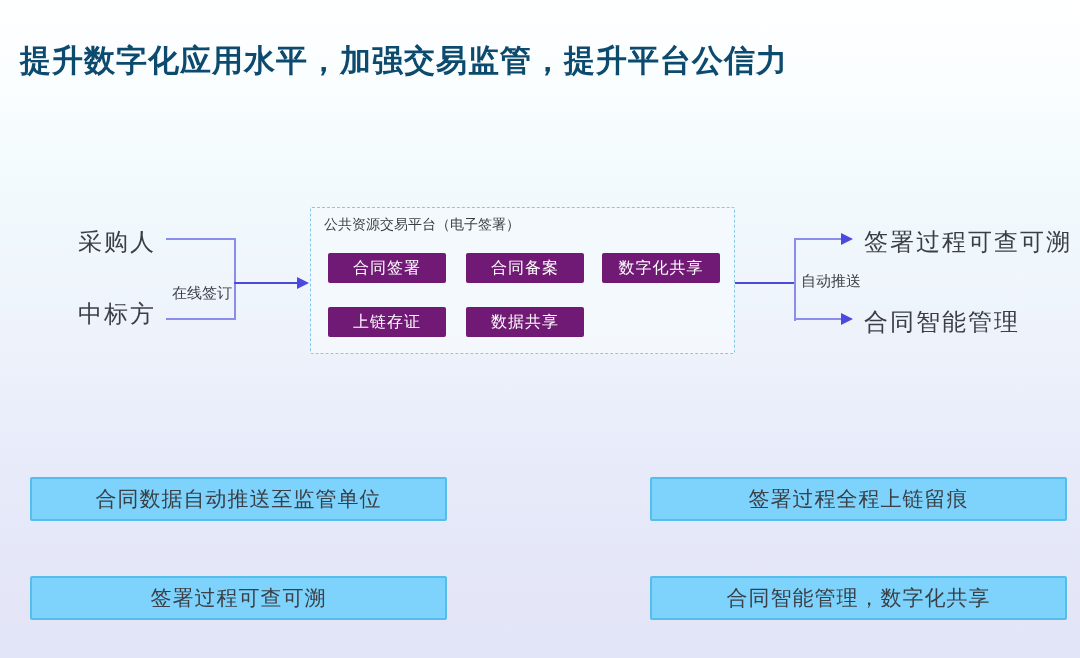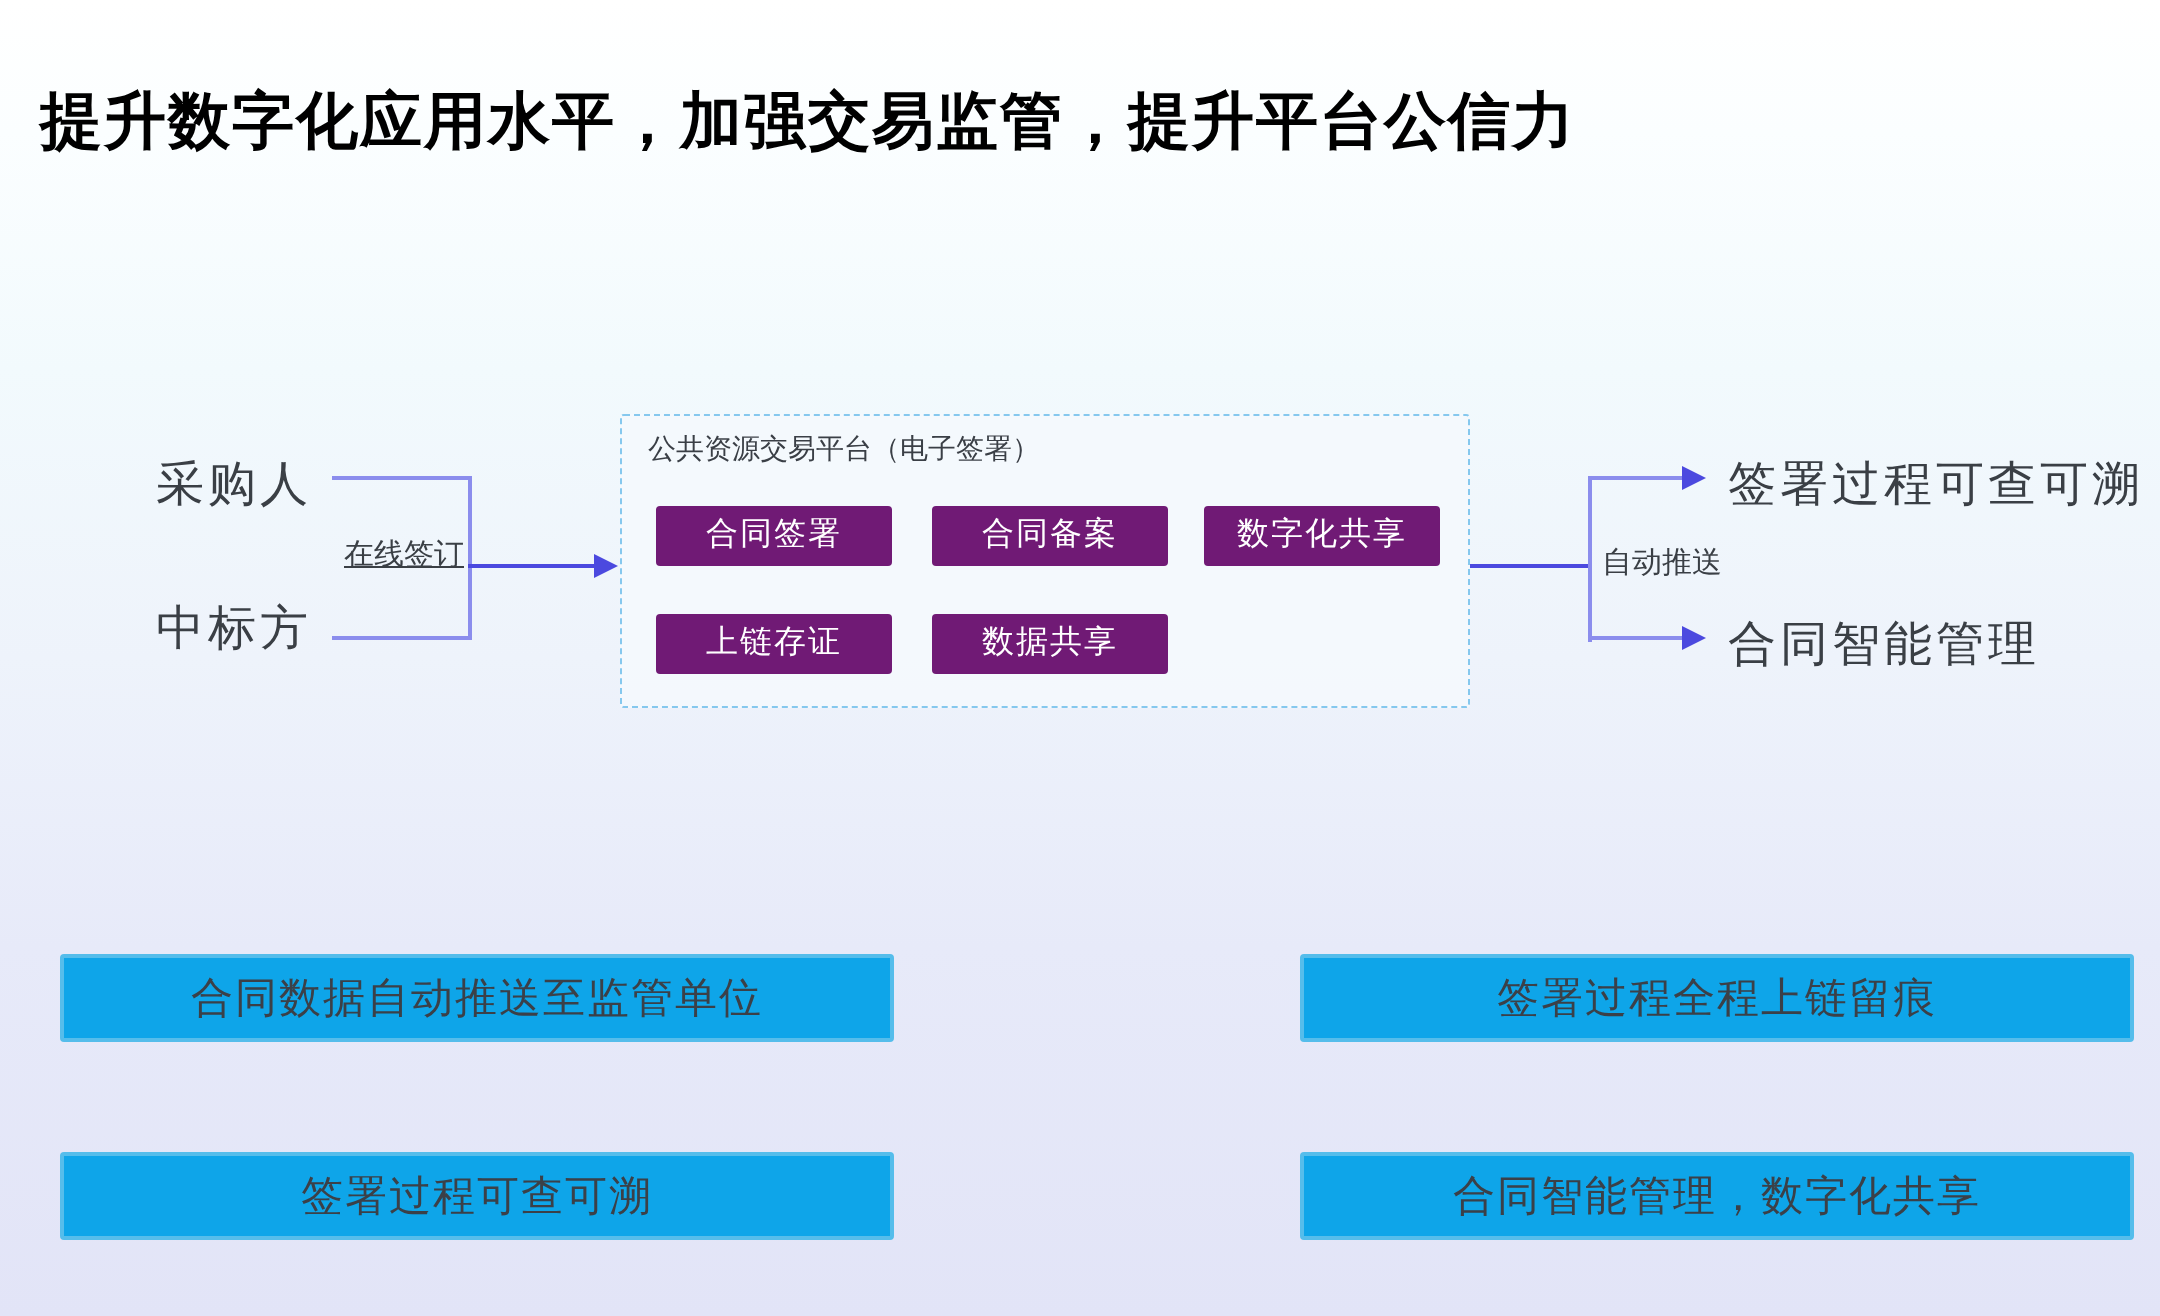--- a/index.html
+++ b/index.html
@@ -8,21 +8,21 @@
     font-family: "Liberation Sans", "DejaVu Sans", sans-serif;
     position: relative;
     background: linear-gradient(180deg,
       #ffffff 0%, #fbfeff 10%, #f2fafd 28%,
       #eef3fb 50%, #e7eaf9 72%, #e2e4f7 100%);
   }
   .canvas { position: absolute; inset: 0; }
 
   .slide-title {
     position: absolute; left: 20px; top: 40px;
-    font-size: 31px; font-weight: 700; color: #000000;
+    font-size: 31px; font-weight: 700; color: #0c4a6e;
     letter-spacing: 1px; white-space: nowrap;
   }
 
   .node-label {
     position: absolute; font-size: 24px; color: #3a3f45;
     letter-spacing: 2px; white-space: nowrap;
   }
 
   .small-label {
     position: absolute; font-size: 15px; color: #3a3f45;
@@ -61,21 +61,21 @@
     font-family: "Liberation Sans", "DejaVu Sans", sans-serif;
   }
   .pb-1 { left: 17px;  top: 45px; }
   .pb-2 { left: 155px; top: 45px; }
   .pb-3 { left: 291px; top: 45px; }
   .pb-4 { left: 17px;  top: 99px; }
   .pb-5 { left: 155px; top: 99px; }
 
   .benefit-box {
     position: absolute; width: 417px; height: 44px;
-    background: #0ea5e9; border: 2px solid #55bdeb; border-radius: 2px;
+    background: #7dd3fc; border: 2px solid #55bdeb; border-radius: 2px;
     display: flex; align-items: center; justify-content: center;
     font-size: 21px; color: #3b4048; letter-spacing: 1px;
     white-space: nowrap;
   }
   .bb-1 { left: 30px;  top: 477px; }
   .bb-2 { left: 650px; top: 477px; }
   .bb-3 { left: 30px;  top: 576px; }
   .bb-4 { left: 650px; top: 576px; }
 </style>
 </head>
@@ -85,21 +85,21 @@
 
   <h1 class="slide-title">提升数字化应用水平，加强交易监管，提升平台公信力</h1>
 
   <div class="node-label" style="left:78px; top:226px;">采购人</div>
   <div class="node-label" style="left:78px; top:298px;text-align:right;">中标方</div>
 
   <div class="hline line-soft" style="left:166px; top:238px; width:68px;"></div>
   <div class="hline line-soft" style="left:166px; top:318px; width:68px;"></div>
   <div class="vline line-soft" style="left:234px; top:238px; height:82px;"></div>
 
-  <div class="small-label" style="left:172px; top:268px;text-decoration:underline;">在线签订</div>
+  <div class="small-label" style="left:172px; top:284px;">在线签订</div>
   <div class="hline line-strong" style="left:234px; top:282px; width:64px;"></div>
   <div class="arrow-head" style="left:297px; top:277px;"></div>
 
   <div class="platform-box">
     <div class="platform-title">公共资源交易平台（电子签署）</div>
     <button class="platform-btn pb-1">合同签署</button>
     <button class="platform-btn pb-2">合同备案</button>
     <button class="platform-btn pb-3">数字化共享</button>
     <button class="platform-btn pb-4">上链存证</button>
     <button class="platform-btn pb-5">数据共享</button>

